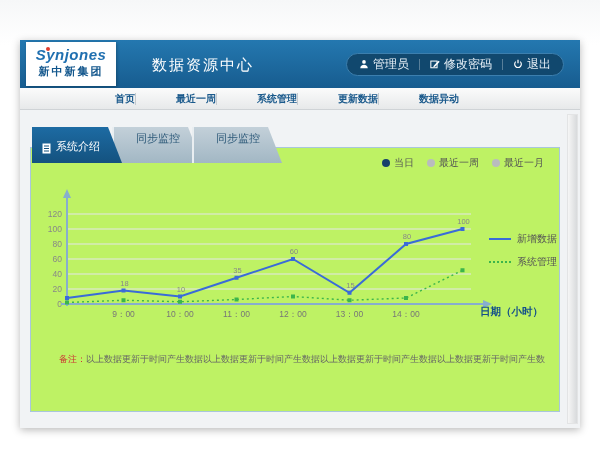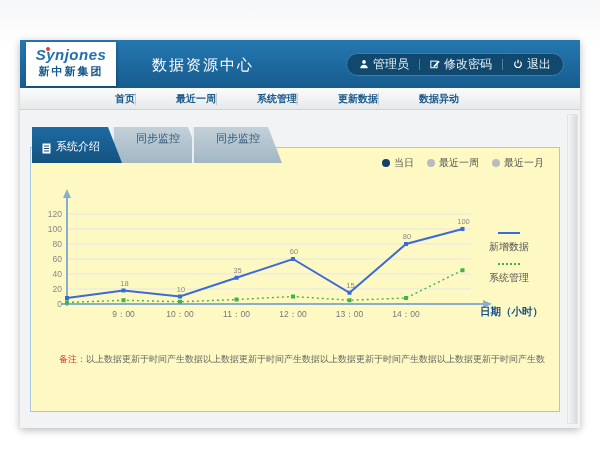--- a/index.html
+++ b/index.html
@@ -50,38 +50,38 @@
     padding:1px 22px 0 10px; cursor:pointer;
     clip-path:polygon(0 0, calc(100% - 14px) 0, 100% 100%, 0 100%); }
   .tab.active { background:linear-gradient(180deg,#1d6ba3,#14527f); color:#fff;
     z-index:3; display:flex; align-items:center; gap:5px; }
   .tab.inactive { background:linear-gradient(180deg,#c3d0d9,#a2b7c4); color:#2f5b7a;
     margin-left:-10px; z-index:1; padding-left:22px; border-left:2px solid #e9eef1; }
   .tab .doc-ic { width:9px; height:11px; }
 
   
   .card { position:absolute; left:10px; top:37px; width:530px; height:265px;
-    background:#fef9c3; border:1px solid #a9c6dc; }
+    background:#bef264; border:1px solid #a9c6dc; }
 
   .radio-group { position:absolute; right:15px; top:8px; display:flex; gap:13px;
     align-items:center; }
   .radio { display:flex; align-items:center; gap:4px; font-size:10px; color:#555;
     cursor:pointer; }
   .radio .dot { width:8px; height:8px; border-radius:50%; background:#b9bcbe; }
   .radio.selected .dot { background:#16406b; }
 
   .ylabel { position:absolute; left:10px; top:25px; font-size:10.5px; font-weight:bold;
     color:#15508a; letter-spacing:1px; }
   .xlabel { position:absolute; right:16px; top:157px; font-size:10.5px; font-weight:bold;
     color:#15508a; }
   #chart-svg { position:absolute; left:8px; top:30px; }
 
   .legend { position:absolute; left:458px; top:84px; display:flex;
     flex-direction:column; gap:9px; }
-  .legend-row { display:flex; align-items:center; gap:6px; font-size:10px; color:#555;flex-direction:column; }
+  .legend-row { display:flex; align-items:center; gap:6px; font-size:10px; color:#555; }
   .legend-sample { width:22px; height:0; border-top:2px solid #3a6bd8; }
   .legend-sample.dotted { border-top-style:dotted; }
 
   .note { position:absolute; left:28px; top:205px; right:14px; font-size:9px;
     color:#666; white-space:nowrap; overflow:hidden; }
   .note .note-prefix { color:#cc3333; }
 </style>
 </head>
 <body>
 

